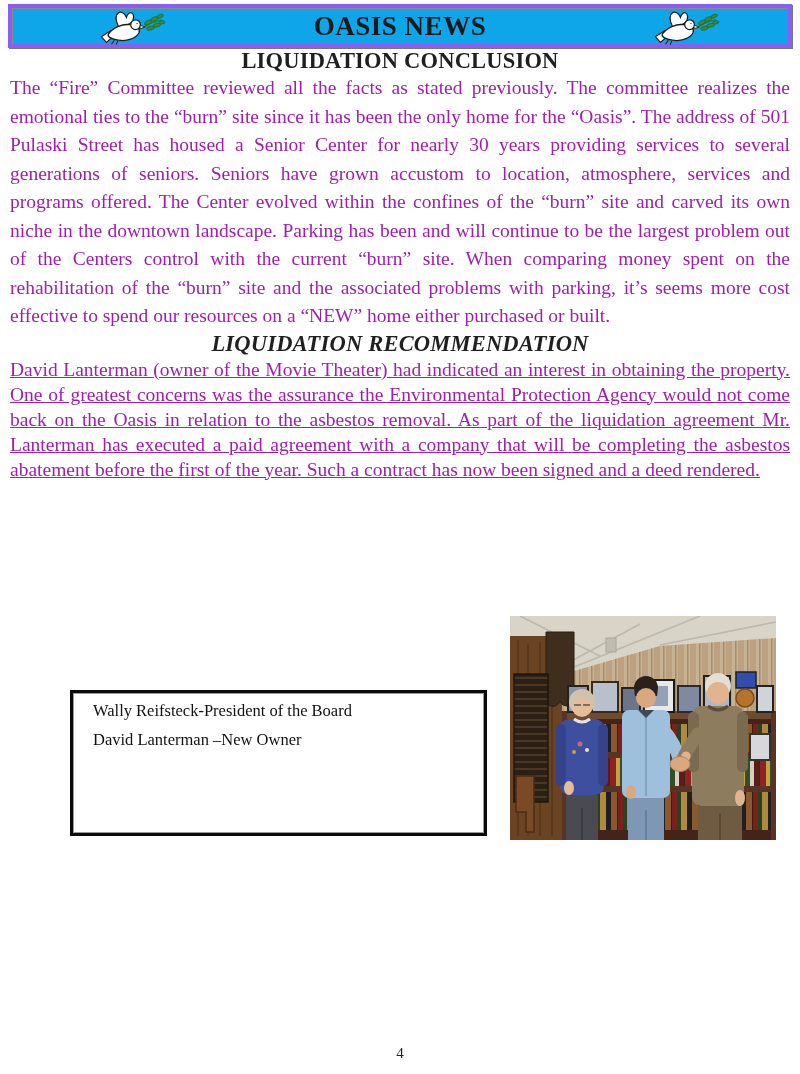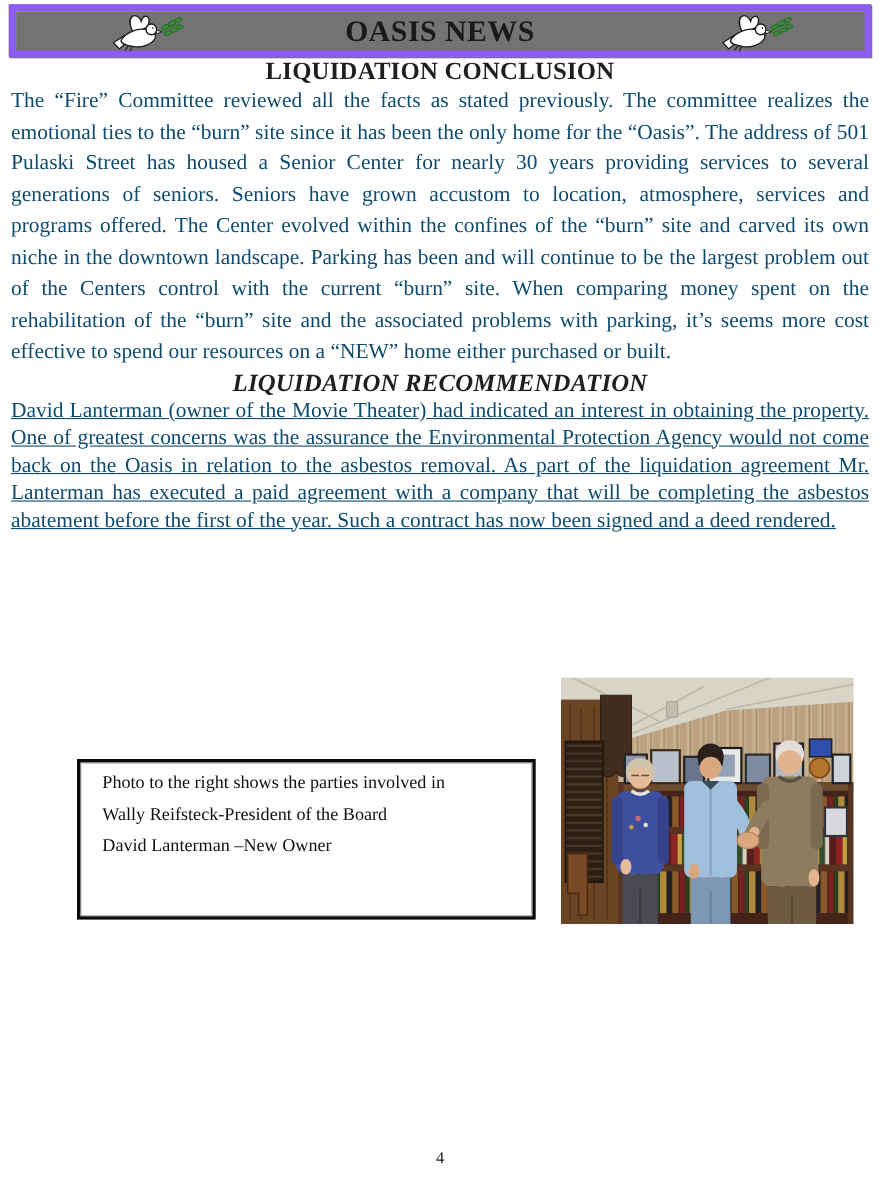--- a/index.html
+++ b/index.html
@@ -3,40 +3,40 @@
 <meta charset="utf-8">
 <style>
   html,body{margin:0;padding:0;background:#ffffff;}
   .page{
     position:relative;width:800px;height:1074px;background:#ffffff;
     font-family:"Liberation Serif", serif;color:#1c1c1c;overflow:hidden;
   }
   
   .masthead{
     position:relative;margin:4px 8px 0 8px;height:36px;
-    border:6px solid #8b5cf6;box-shadow:inset 1px 1px 0 #8a8a8a,1px 1px 0 #777;
-    background:#737373;
+    border:4px solid #8b5cf6;box-shadow:inset 1px 1px 0 #8a8a8a,1px 1px 0 #777;
+    background:#0ea5e9;
     padding-left:48px;
   }
   .masthead-title{
     position:absolute;left:0;right:0;top:0;line-height:36px;text-align:center;
     font-size:27px;font-weight:bold;letter-spacing:0.5px;color:#1a1a1a;
   }
   .dove{position:absolute;top:-1px;width:86px;height:40px;}
   .dove-left{left:76px;}
   .dove-right{left:630px;}
   
   h1.sec{
     margin:0;text-align:center;font-size:22.5px;line-height:26px;
     font-weight:bold;color:#1f1f1f;letter-spacing:0.2px;
   }
   .h-conclusion{margin-top:25px;}
   .h-recommendation{margin-top:9px;font-style:italic;}
   p.body-text{
-    margin:0;padding:0 10px;text-align:justify;font-size:19.5px;color:#0c4a6e;
+    margin:0;padding:0 10px;text-align:justify;font-size:19.5px;color:#a21caf;
   }
   .p1{margin-top:11px;line-height:28.5px;}
   .p2{margin-top:7px;line-height:25px;}
   .p3{margin-top:11px;line-height:25px;text-decoration:underline;}
   
   .caption-box{
     position:absolute;left:70px;top:690px;width:391px;height:122px;
     border:3px solid #0a0a0a;box-shadow:inset 0 0 0 1px #9a9a9a;
     padding:9px 0 9px 20px;background:#fff;
   }
@@ -100,21 +100,20 @@
     </svg>
   </div>
 
   <h1 class="sec h-conclusion">LIQUIDATION CONCLUSION</h1>
   <p class="body-text p1">The “Fire” Committee reviewed all the facts as stated previously. The committee realizes the emotional ties to the “burn” site since it has been the only home for the “Oasis”. The address of 501 Pulaski Street has housed a Senior Center for nearly 30 years providing services to several generations of seniors. Seniors have grown accustom to location, atmosphere, services and programs offered. The Center evolved within the confines of the “burn” site and carved its own niche in the downtown landscape. Parking has been and will continue to be the largest problem out of the Centers control with the current “burn” site. When comparing money spent on the rehabilitation of the “burn” site and the associated problems with parking, it’s seems more cost effective to spend our resources on a “NEW” home either purchased or built.</p>
 
   <h1 class="sec h-recommendation">LIQUIDATION RECOMMENDATION</h1>
   <p class="body-text p3">David Lanterman (owner of the Movie Theater) had indicated an interest in obtaining the property. One of greatest concerns was the assurance the Environmental Protection Agency would not come back on the Oasis in relation to the asbestos removal.  As part of the liquidation agreement Mr. Lanterman has executed a paid agreement with a company that will be completing the asbestos abatement before the first of the year.  Such a contract has now been signed and a deed rendered.</p>
 
   <div class="caption-box">
-    <div class="cap-line">Photo to the right shows the parties involved in</div>
     <div class="cap-line">Wally Reifsteck-President of the Board</div>
     <div class="cap-line">David Lanterman –New Owner</div>
   </div>
 
   <div class="photo" role="img" aria-label="Carol Schauer, David Lanterman and Wally Reifsteck shaking hands in front of bookshelves">
     <svg width="266" height="224" viewBox="0 0 266 224" aria-hidden="true">
       <defs>
         <pattern id="wall" width="12" height="12" patternUnits="userSpaceOnUse">
           <rect width="12" height="12" fill="#c7b294"></rect>
           <rect width="6" height="12" fill="#bba17f"></rect>

